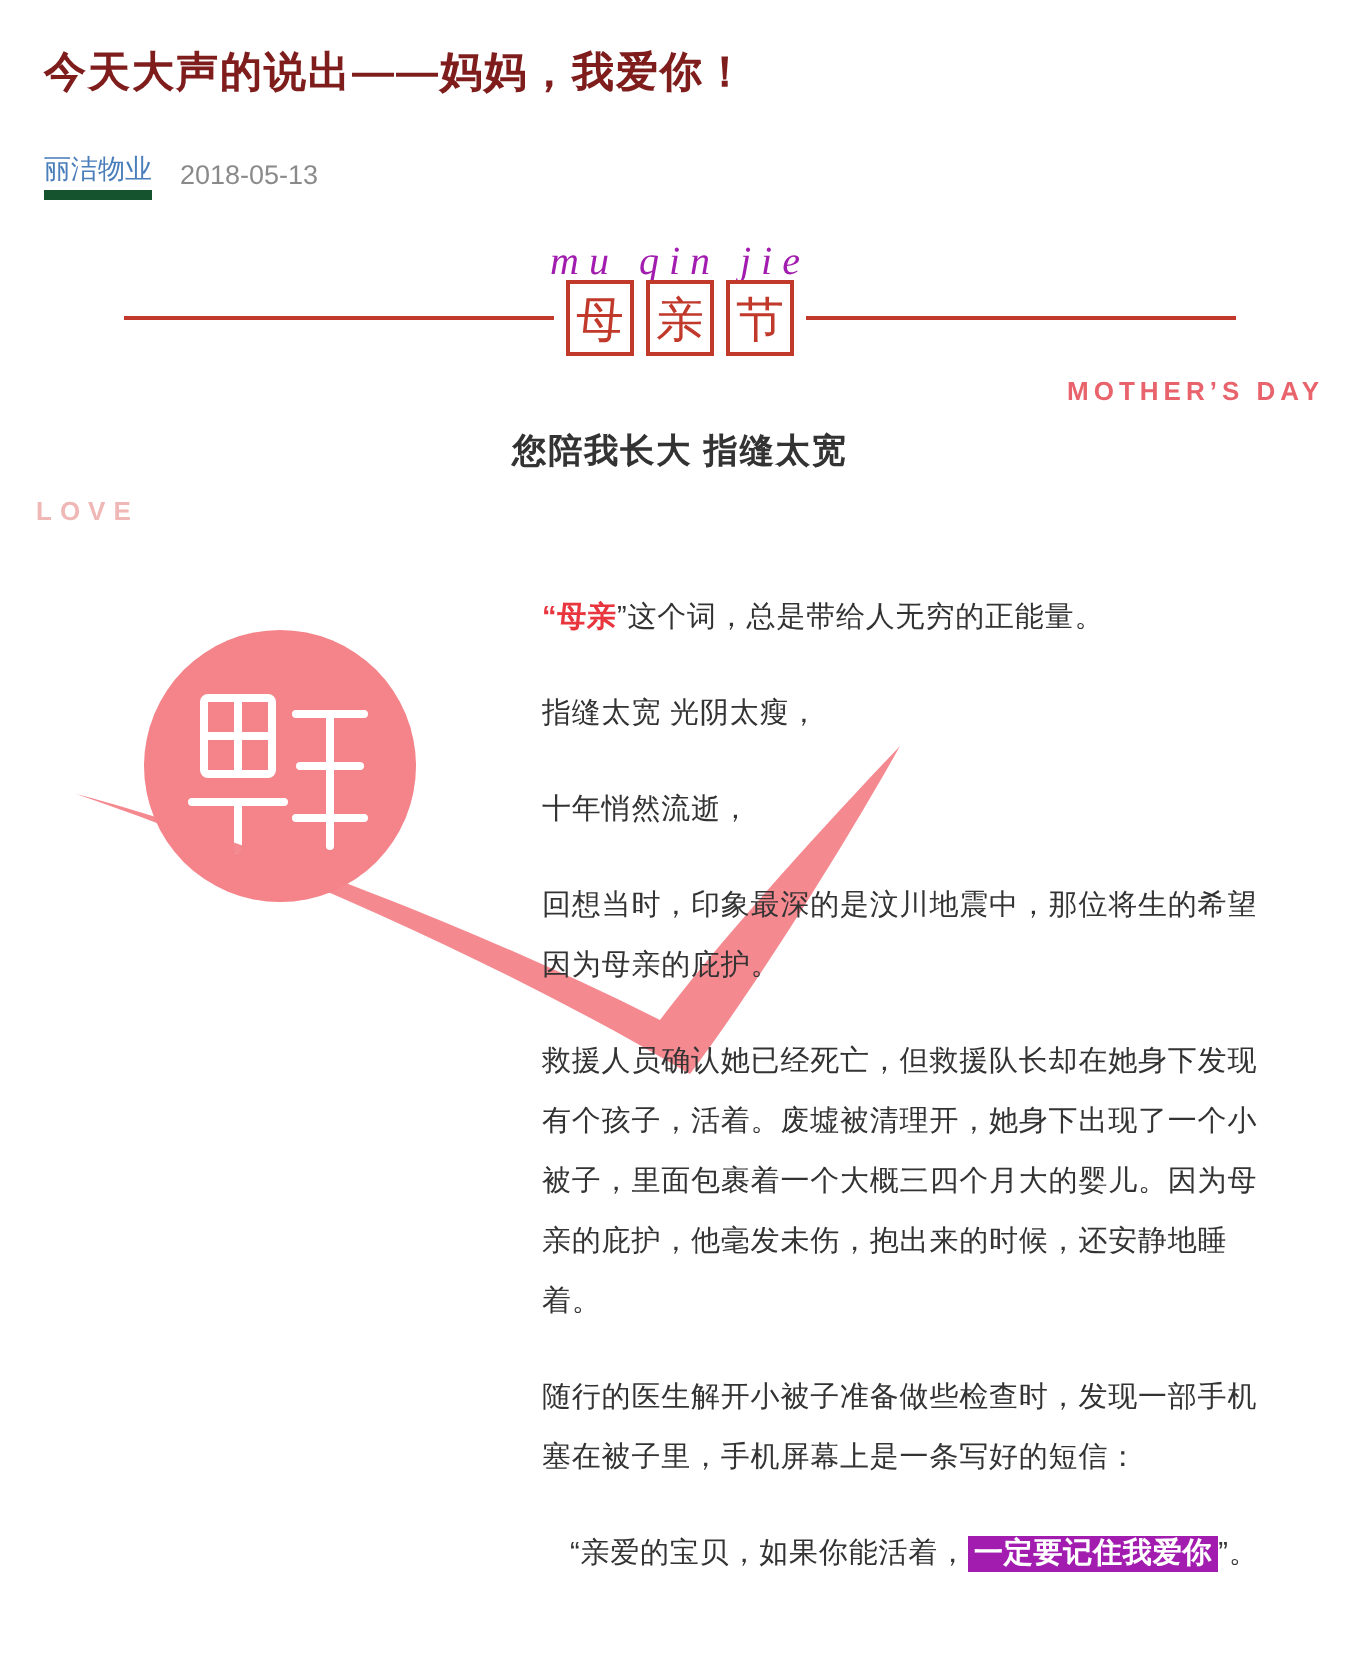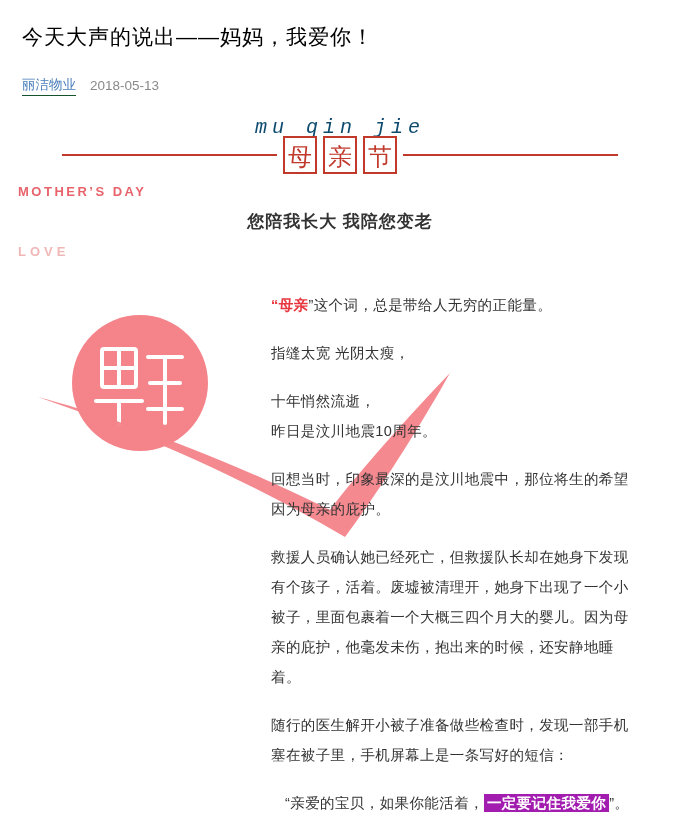--- a/index.html
+++ b/index.html
@@ -19,59 +19,59 @@
     position: relative;
     width: 680px;
     height: 828px;
     box-sizing: border-box;
     padding: 0 18px;
   }
 
   
   .article-title {
     font-size: 21px;
-    font-weight: normal;
-    color: #000000;
+    font-weight: bold;
+    color: #7f1d1d;
     letter-spacing: 1px;
     margin: 20px 0 0 4px;
     line-height: 34px;
   }
   .meta-row {
     margin: 22px 0 0 4px;
     font-size: 13.5px;
     line-height: 18px;
     display: flex;
     align-items: center;
     gap: 14px;
   }
   .meta-author {
     color: #4a7ebb;
-    border-bottom: 1px solid #14532d;
+    border-bottom: 5px solid #14532d;
     padding-bottom: 1px;
     cursor: pointer;
     font-family: Liberation Serif, serif;
   }
   .meta-date {
     color: #8a8a8a;
   }
 
   
   .banner {
     position: relative;
     height: 160px;
     margin-top: 16px;
   }
   .pinyin {
     position: absolute;
     top: 4px;
     left: 0;
     right: 0;
     text-align: center;
-    font-family: Liberation Mono, monospace;
-    color: #0c4a6e;
+    font-family: Liberation Serif, serif;
+    color: #a21caf;
     font-size: 20px;
     letter-spacing: 5px;
     font-style: italic;
   }
   .seal-row {
     position: absolute;
     top: 24px;
     left: 0;
     right: 0;
     display: flex;
@@ -99,21 +99,21 @@
     font-size: 24px;
     line-height: 38px;
     text-align: center;
     background: #fff;
     box-sizing: border-box;
   }
   .mothers-day {
     position: absolute;
     top: 72px;
     left: 0; right: 0;
-    text-align: left;
+    text-align: right;
     color: #e8636b;
     font-weight: bold;
     font-size: 13px;
     letter-spacing: 2.5px;
   }
   .sub-slogan {
     position: absolute;
     top: 98px;
     left: 0; right: 0;
     text-align: center;
@@ -189,21 +189,21 @@
       <div class="rule left"></div>
       <div class="seals">
         <div class="seal">母</div>
         <div class="seal">亲</div>
         <div class="seal">节</div>
       </div>
       <div class="rule right"></div>
     </div>
 
     <div class="mothers-day">MOTHER’S DAY</div>
-    <div class="sub-slogan">您陪我长大  我陪您变老</div>
+    <div class="sub-slogan">您陪我长大  指缝太宽</div>
     <div class="love-word">LOVE</div>
   </div>
 
   <div class="deco">
     <svg width="520" height="250" viewBox="0 0 520 250">
 
       <circle cx="110" cy="78" r="68" fill="#f4838a"></circle>
 
       <g stroke="#ffffff" stroke-width="4" fill="none" stroke-linecap="round">
         <rect x="72" y="44" width="34" height="38" rx="2"></rect>
@@ -224,21 +224,20 @@
   <div class="body-wrap">
 
     <p class="para">
       <span class="accent-red">“</span><span class="accent-red">母亲</span><span>”这个词，总是带给人无穷的正能量。</span>
     </p>
 
     <p class="para">指缝太宽 光阴太瘦，</p>
 
     <p class="para">
       <span>十年悄然流逝，</span><br>
-      <span>昨日是汶川地震10周年。</span>
     </p>
 
     <p class="para">
       <span>回想当时，印象最深的是汶川地震中，那位将生的希望</span><br>
       <span>因为母亲的庇护。</span>
     </p>
 
     <p class="para">救援人员确认她已经死亡，但救援队长却在她身下发现有个孩子，活着。废墟被清理开，她身下出现了一个小被子，里面包裹着一个大概三四个月大的婴儿。因为母亲的庇护，他毫发未伤，抱出来的时候，还安静地睡着。</p>
 
     <p class="para">随行的医生解开小被子准备做些检查时，发现一部手机塞在被子里，手机屏幕上是一条写好的短信：</p>

